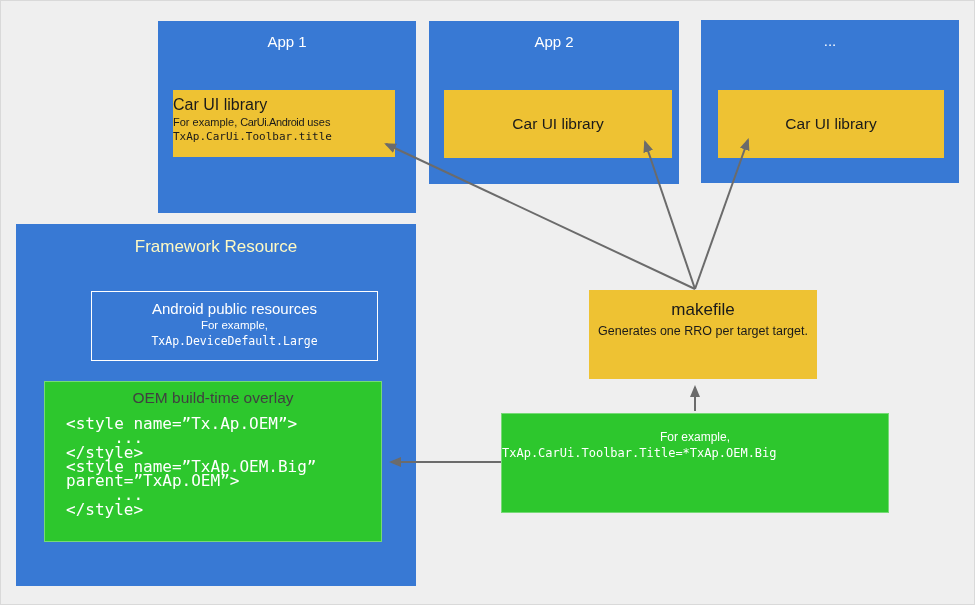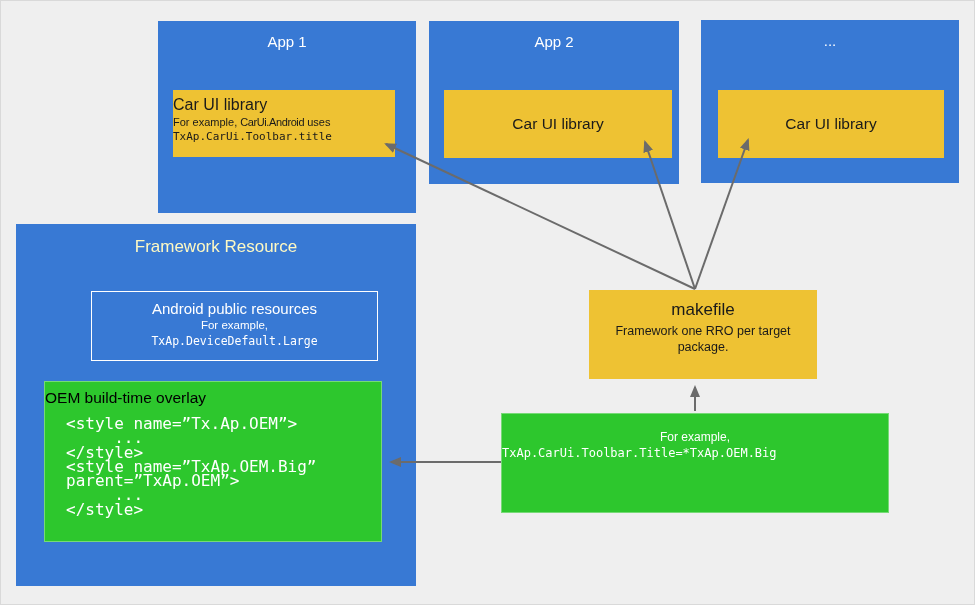--- a/index.html
+++ b/index.html
@@ -14,21 +14,21 @@
   .lib-title{font-size:16px;line-height:20px;padding-top:5px;}
   .lib-example{font-size:11px;line-height:14px;}
   .cond{letter-spacing:-0.4px;}
   .mono{font-family:"DejaVu Sans Mono","Liberation Mono",monospace;}
   .lib-example-code{font-size:11px;line-height:15px;}
   .fw-title{color:#fef9c3;font-size:17px;text-align:center;padding-top:13px;}
   .pub-box{position:absolute;border:1px solid #ffffff;background:#3879d4;color:#fff;text-align:center;margin-left:20px;}
   .pub-title{font-size:15px;line-height:19px;padding-top:7px;}
   .pub-label{font-size:11.5px;line-height:15px;}
   .pub-code{font-size:11.5px;line-height:16px;}
-  .ov-title{color:#000000;font-size:15.5px;padding-top:7px;}
+  .ov-title{color:#404040;font-size:15.5px;text-align:center;padding-top:7px;}
   .ov-code{color:#fff;font-size:16px;line-height:14.3px;white-space:pre;margin:10px 0 0 21px;font-family:"DejaVu Sans Mono","Liberation Mono",monospace;}
   .mk-title{color:#1a1a1a;font-size:17px;text-align:center;padding-top:9px;line-height:22px;}
   .mk-sub{color:#1a1a1a;font-size:12.5px;line-height:16px;text-align:center;width:210px;margin:2px auto 0;}
   .rro-title{color:#fff;font-size:15.5px;text-align:center;padding-top:9px;}
   .rro-label{color:#fff;font-size:12px;text-align:center;margin-top:16px;line-height:15px;}
   .rro-code{color:#fff;font-size:12px;line-height:16px;}
   #arrows{position:absolute;left:0;top:0;z-index:5;pointer-events:none;}
 </style>
 </head>
 <body>
@@ -74,21 +74,21 @@
 &lt;/style&gt;
 &lt;style name=”TxAp.OEM.Big”
 parent=”TxAp.OEM”&gt;
      ...
 &lt;/style&gt;</div>
     </div>
   </div>
 
   <div class="box yellow" style="left:588px;top:289px;width:228px;height:89px;">
     <div class="mk-title">makefile</div>
-    <div class="mk-sub">Framework one RRO per target package.</div>
+    <div class="mk-sub">Generates one RRO per target target.</div>
   </div>
 
   <div class="box green" style="left:500px;top:412px;width:388px;height:100px;">
     <div class="rro-label">For example,</div>
     <div class="rro-code mono">TxAp.CarUi.Toolbar.Title=*TxAp.OEM.Big</div>
   </div>
 
   <svg id="arrows" width="975" height="605" viewBox="0 0 975 605">
     <defs>
       <marker id="ah" markerWidth="6" markerHeight="5" refX="5" refY="2.5" orient="auto">

